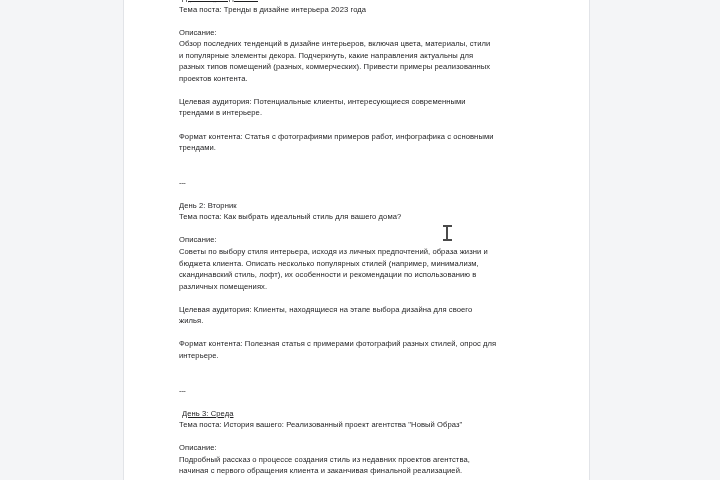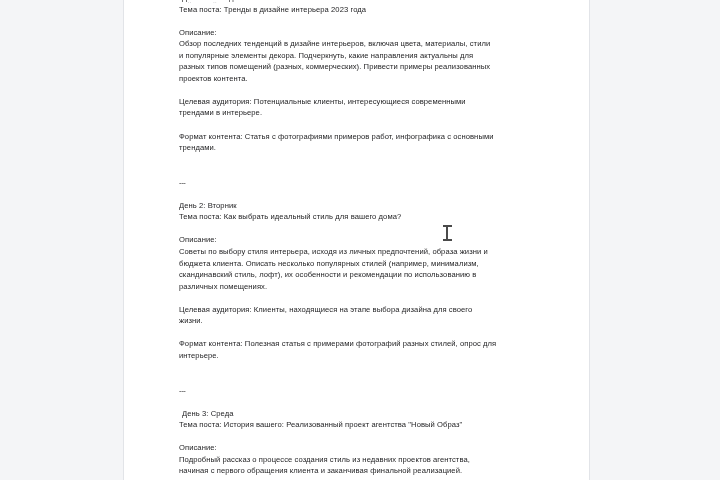--- a/index.html
+++ b/index.html
@@ -45,21 +45,21 @@
   }
 
   .line {
     font-size: 7.6px;
     line-height: 11.55px;
     color: #1d1d1f;
     white-space: pre-wrap;
     letter-spacing: 0.01em;
     -webkit-font-smoothing: antialiased;
   }
-  .line.indent { text-indent: 3px; }
+  .line.indent { text-indent: 3px; text-decoration: underline; }
   .line.blank { height: 11.55px; }
   .line.sep { color: #1d1d1f; letter-spacing: -0.4px; }
 
   
   #cursor {
     position: absolute;
     left: 443px;
     top: 224px;
     width: 9px;
     height: 18px;
@@ -132,21 +132,21 @@
         <div class="line">День 2: Вторник</div>
         <div class="line">Тема поста: Как выбрать идеальный стиль для вашего дома?</div>
         <div class="line blank"></div>
         <div class="line">Описание:</div>
         <div class="line">Советы по выбору стиля интерьера, исходя из личных предпочтений, образа жизни и</div>
         <div class="line">бюджета клиента. Описать несколько популярных стилей (например, минимализм,</div>
         <div class="line">скандинавский стиль, лофт), их особенности и рекомендации по использованию в</div>
         <div class="line">различных помещениях.</div>
         <div class="line blank"></div>
         <div class="line">Целевая аудитория: Клиенты, находящиеся на этапе выбора дизайна для своего</div>
-        <div class="line">жизни.</div>
+        <div class="line">жилья.</div>
         <div class="line blank"></div>
         <div class="line">Формат контента: Полезная статья с примерами фотографий разных стилей, опрос для</div>
         <div class="line">интерьере.</div>
         <div class="line blank"></div>
         <div class="line blank"></div>
         <div class="line sep">---</div>
         <div class="line blank"></div>
         <div class="line indent">День 3: Среда</div>
         <div class="line">Тема поста: История вашего: Реализованный проект агентства "Новый Образ"</div>
         <div class="line blank"></div>

